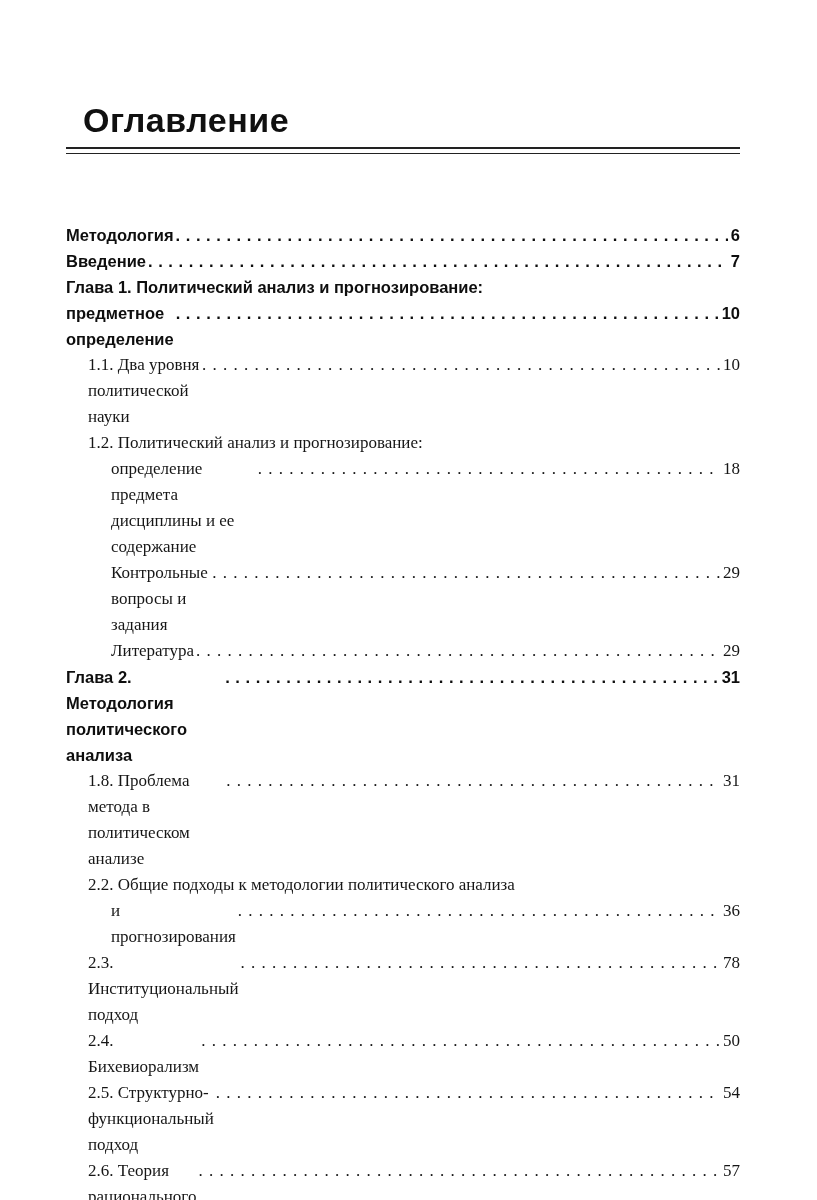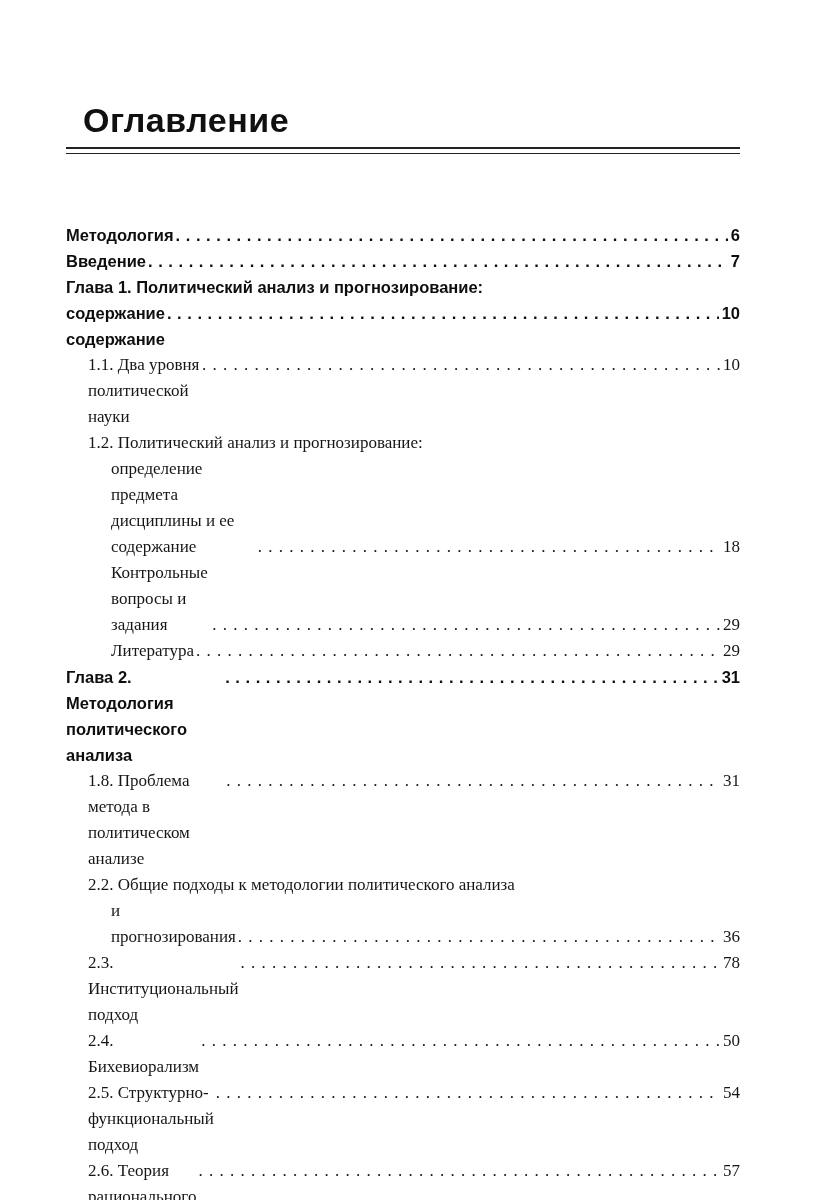--- a/index.html
+++ b/index.html
@@ -43,21 +43,21 @@
   }
   .row.gap { margin-top: 0; }
   .row.bold {
     font-family: "Liberation Sans", "DejaVu Sans", sans-serif;
     font-weight: 700;
     font-size: 16.5px;
     color: #0e0e0e;
   }
   .ind0 { padding-left: 0; }
   .ind1 { padding-left: 22px; }
-  .ind2 { padding-left: 45px; align-items: flex-end; }
+  .ind2 { padding-left: 45px; }
   .txt { white-space: pre-wrap; }
   .dots {
     flex: 1 1 auto;
     overflow: hidden;
     white-space: nowrap;
     margin: 0 3px 0 2px;
     min-width: 14px;
   }
   .dots::after {
     content: ". . . . . . . . . . . . . . . . . . . . . . . . . . . . . . . . . . . . . . . . . . . . . . . . . . . . . . . . . . . . . . . . . . . . . . . . . . . . . . . . . . . . . . . . . . . . . . . . . . . . . . . . . . . . . . . . . . . .";
@@ -80,21 +80,21 @@
       </div>
       <div class="row ind0 bold gap">
         <span class="txt">Введение</span>
         <span class="dots"></span>
         <span class="pg">7</span>
       </div>
       <div class="row ind0 bold gap">
         <span class="txt">Глава 1. Политический анализ и прогнозирование:</span>
       </div>
       <div class="row ind0 bold">
-        <span class="txt">содержание содержание</span>
+        <span class="txt">предметное определение</span>
         <span class="dots"></span>
         <span class="pg">10</span>
       </div>
       <div class="row ind1">
         <span class="txt">1.1. Два уровня политической науки</span>
         <span class="dots"></span>
         <span class="pg">10</span>
       </div>
       <div class="row ind1">
         <span class="txt">1.2. Политический анализ и прогнозирование:</span>

